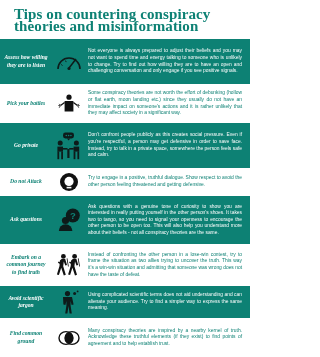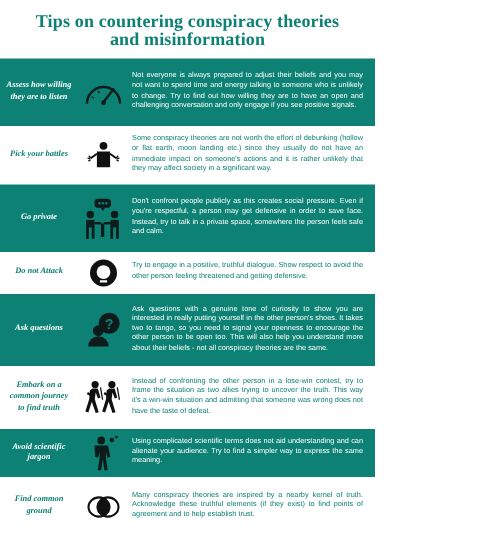--- a/index.html
+++ b/index.html
@@ -24,23 +24,22 @@
   .header {
     background: #ffffff;
     padding: 9px 14px 7px 14px;
     box-sizing: border-box;
     flex: 0 0 auto;
   }
   .header-title {
     font-family: "Liberation Serif", serif;
     font-weight: bold;
     color: #0d8174;
-    font-size: 12px;
+    font-size: 15px;
     line-height: 11.5px;
-    text-align: center;
     letter-spacing: 0.1px;
     margin: 0;
   }
   .rows {
     flex: 1 1 auto;
     display: flex;
     flex-direction: column;
   }
   .row {
     display: flex;

